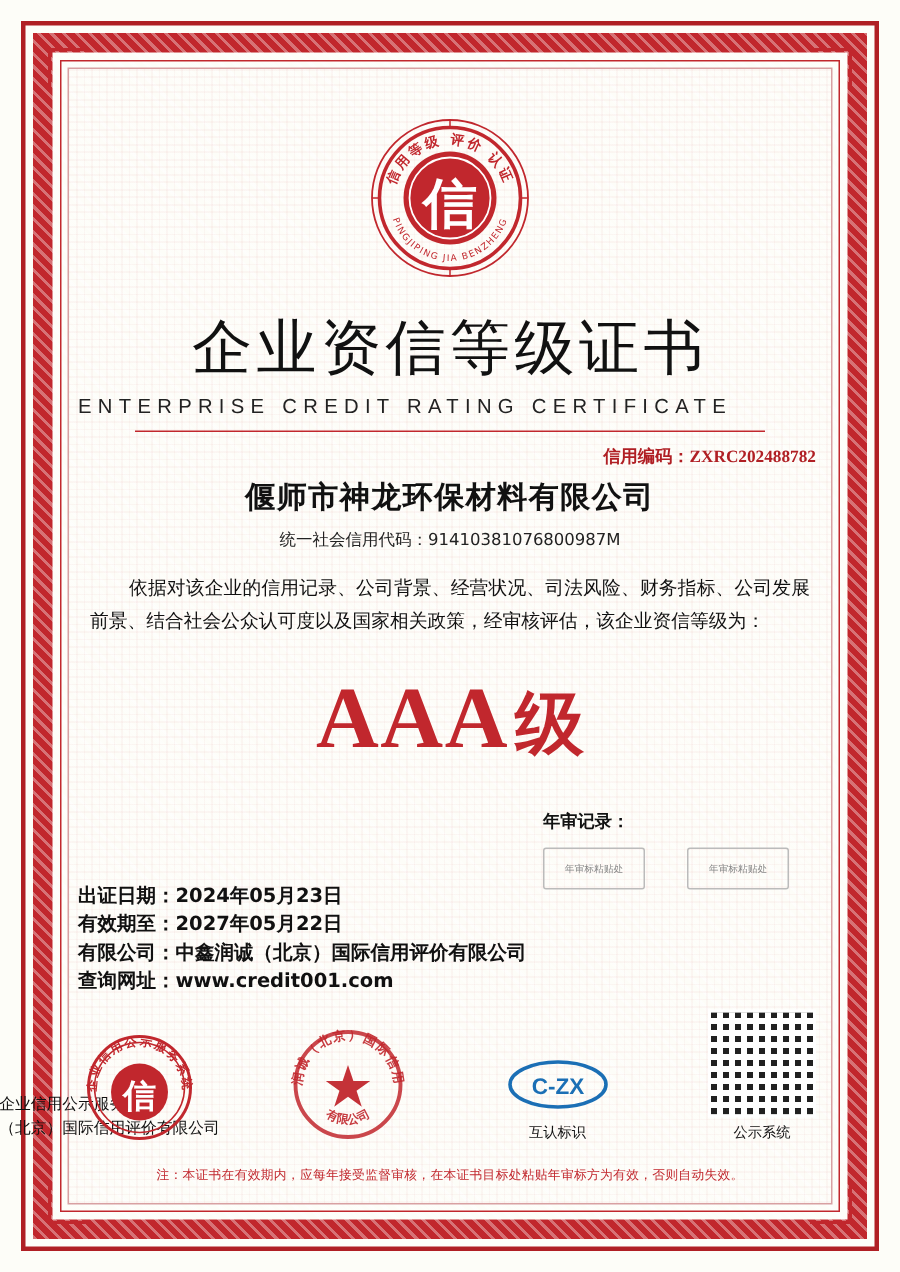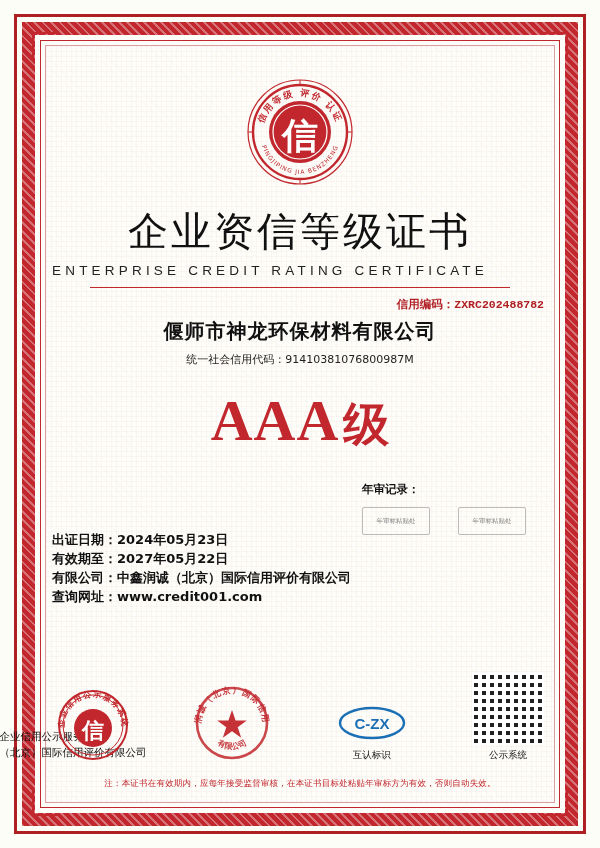--- a/index.html
+++ b/index.html
@@ -132,21 +132,21 @@
     margin: 9px auto 0 auto;
     width: 420px;
     height: 1px;
     background: #c1272d;
   }
 
   .cert-no {
     margin-top: 9px;
     text-align: right;
     padding-right: 4px;
-    font-family: Liberation Mono, monospace;
+    font-family: Liberation Serif, serif;
     font-size: 11.5px;
     color: #b01f24;
     font-weight: bold;
   }
 
   .company {
     margin-top: 6px;
     text-align: center;
     font-family: "DejaVu Sans", sans-serif;
     font-weight: bold;
@@ -349,20 +349,21 @@
 
     <div class="cert-no">
       <span>信用编码：</span><span>ZXRC202488782</span>
     </div>
 
     <div class="company">偃师市神龙环保材料有限公司</div>
     <div class="uscc">
       <span>统一社会信用代码：</span><span>91410381076800987M</span>
     </div>
 
+    <div class="body-text">依据对该企业的信用记录、公司背景、经营状况、司法风险、财务指标、公司发展前景、结合社会公众认可度以及国家相关政策，经审核评估，该企业资信等级为：</div>
 
     <div class="grade">
       <span class="letters">AAA</span><span class="ji">级</span>
     </div>
 
     <div class="details">
       <div class="details-left">
         <div class="row">
           <span>出证日期：</span><span class="val">2024年05月23日</span>
         </div>

